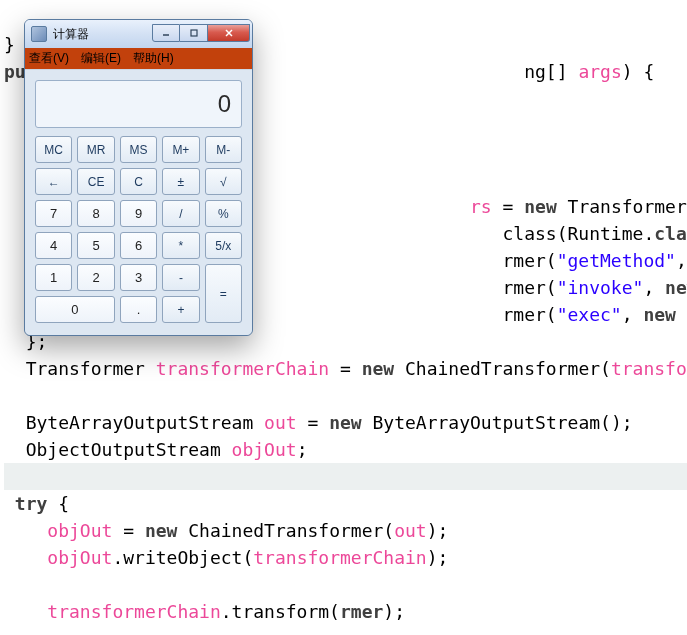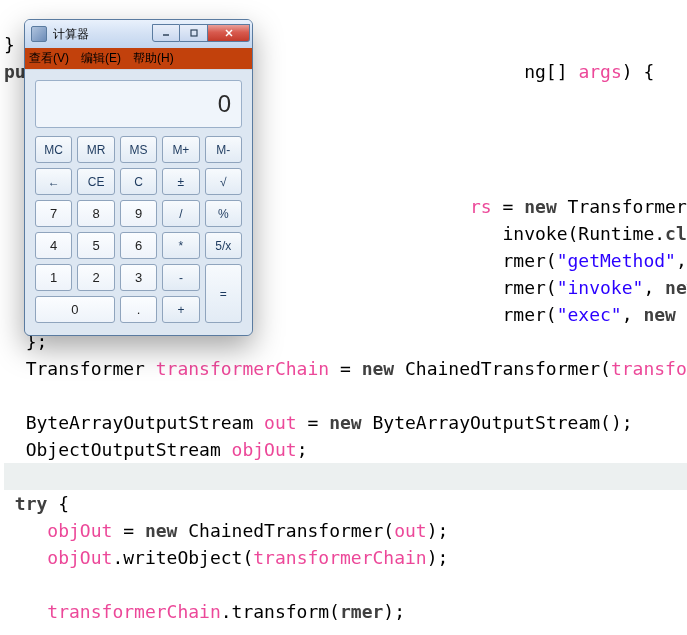--- a/index.html
+++ b/index.html
@@ -39,21 +39,21 @@
 <body>
 
 <div class="code-area">
 <span>}</span>
 <span><span class="kw">pub</span>                                             <span>ng[] </span><span class="var">args</span><span>) {</span></span>
 
 <span><span class="com">  //</span></span>
 
 
 <span>  <span>Tr</span>                                       <span class="var">rs</span><span> = </span><span class="kw">new</span><span> Transformer[]{</span></span>
-<span>                                              <span>invoke(Runtime.</span><span class="kw">class</span></span>
+<span>                                              <span>class(Runtime.</span><span class="kw">class</span></span>
 <span>                                              <span>rmer(</span><span class="str">"getMethod"</span><span>, </span></span>
 <span>                                              <span>rmer(</span><span class="str">"invoke"</span><span>, </span><span class="kw">new</span></span>
 <span>                                              <span>rmer(</span><span class="str">"exec"</span><span>, </span><span class="kw">new</span><span> Class[]{String.</span></span>
 <span>  <span>};</span></span>
 <span>  <span>Transformer </span><span class="var">transformerChain</span><span> = </span><span class="kw">new</span><span> ChainedTransformer(</span><span class="var">transform</span></span>
 
 <span>  <span>ByteArrayOutputStream </span><span class="var">out</span><span> = </span><span class="kw">new</span><span> ByteArrayOutputStream();</span></span>
 <span>  <span>ObjectOutputStream </span><span class="var">objOut</span><span>;</span></span>
 <span class="highlight"> </span>
 <span> <span class="kw">try</span><span> {</span></span>

